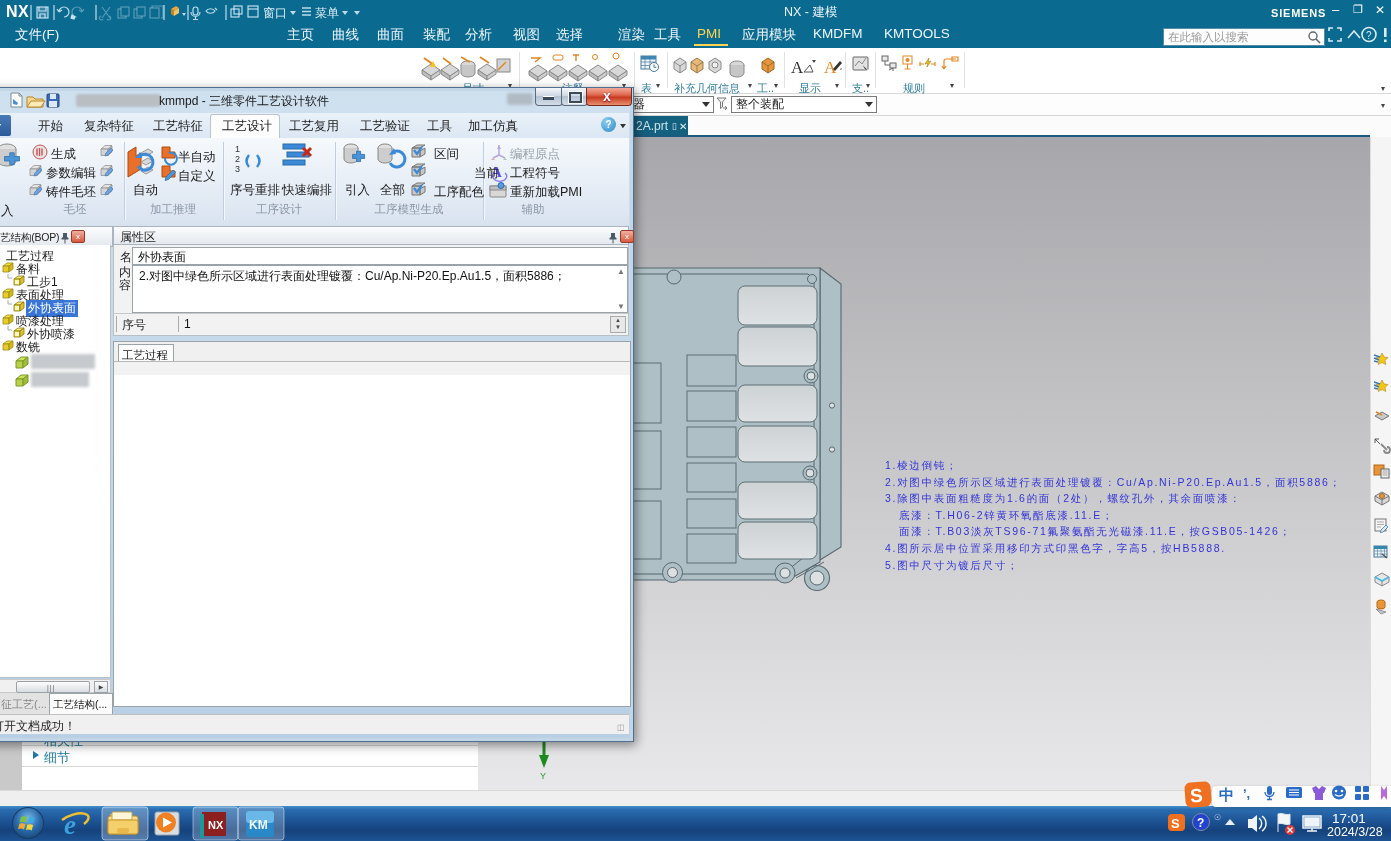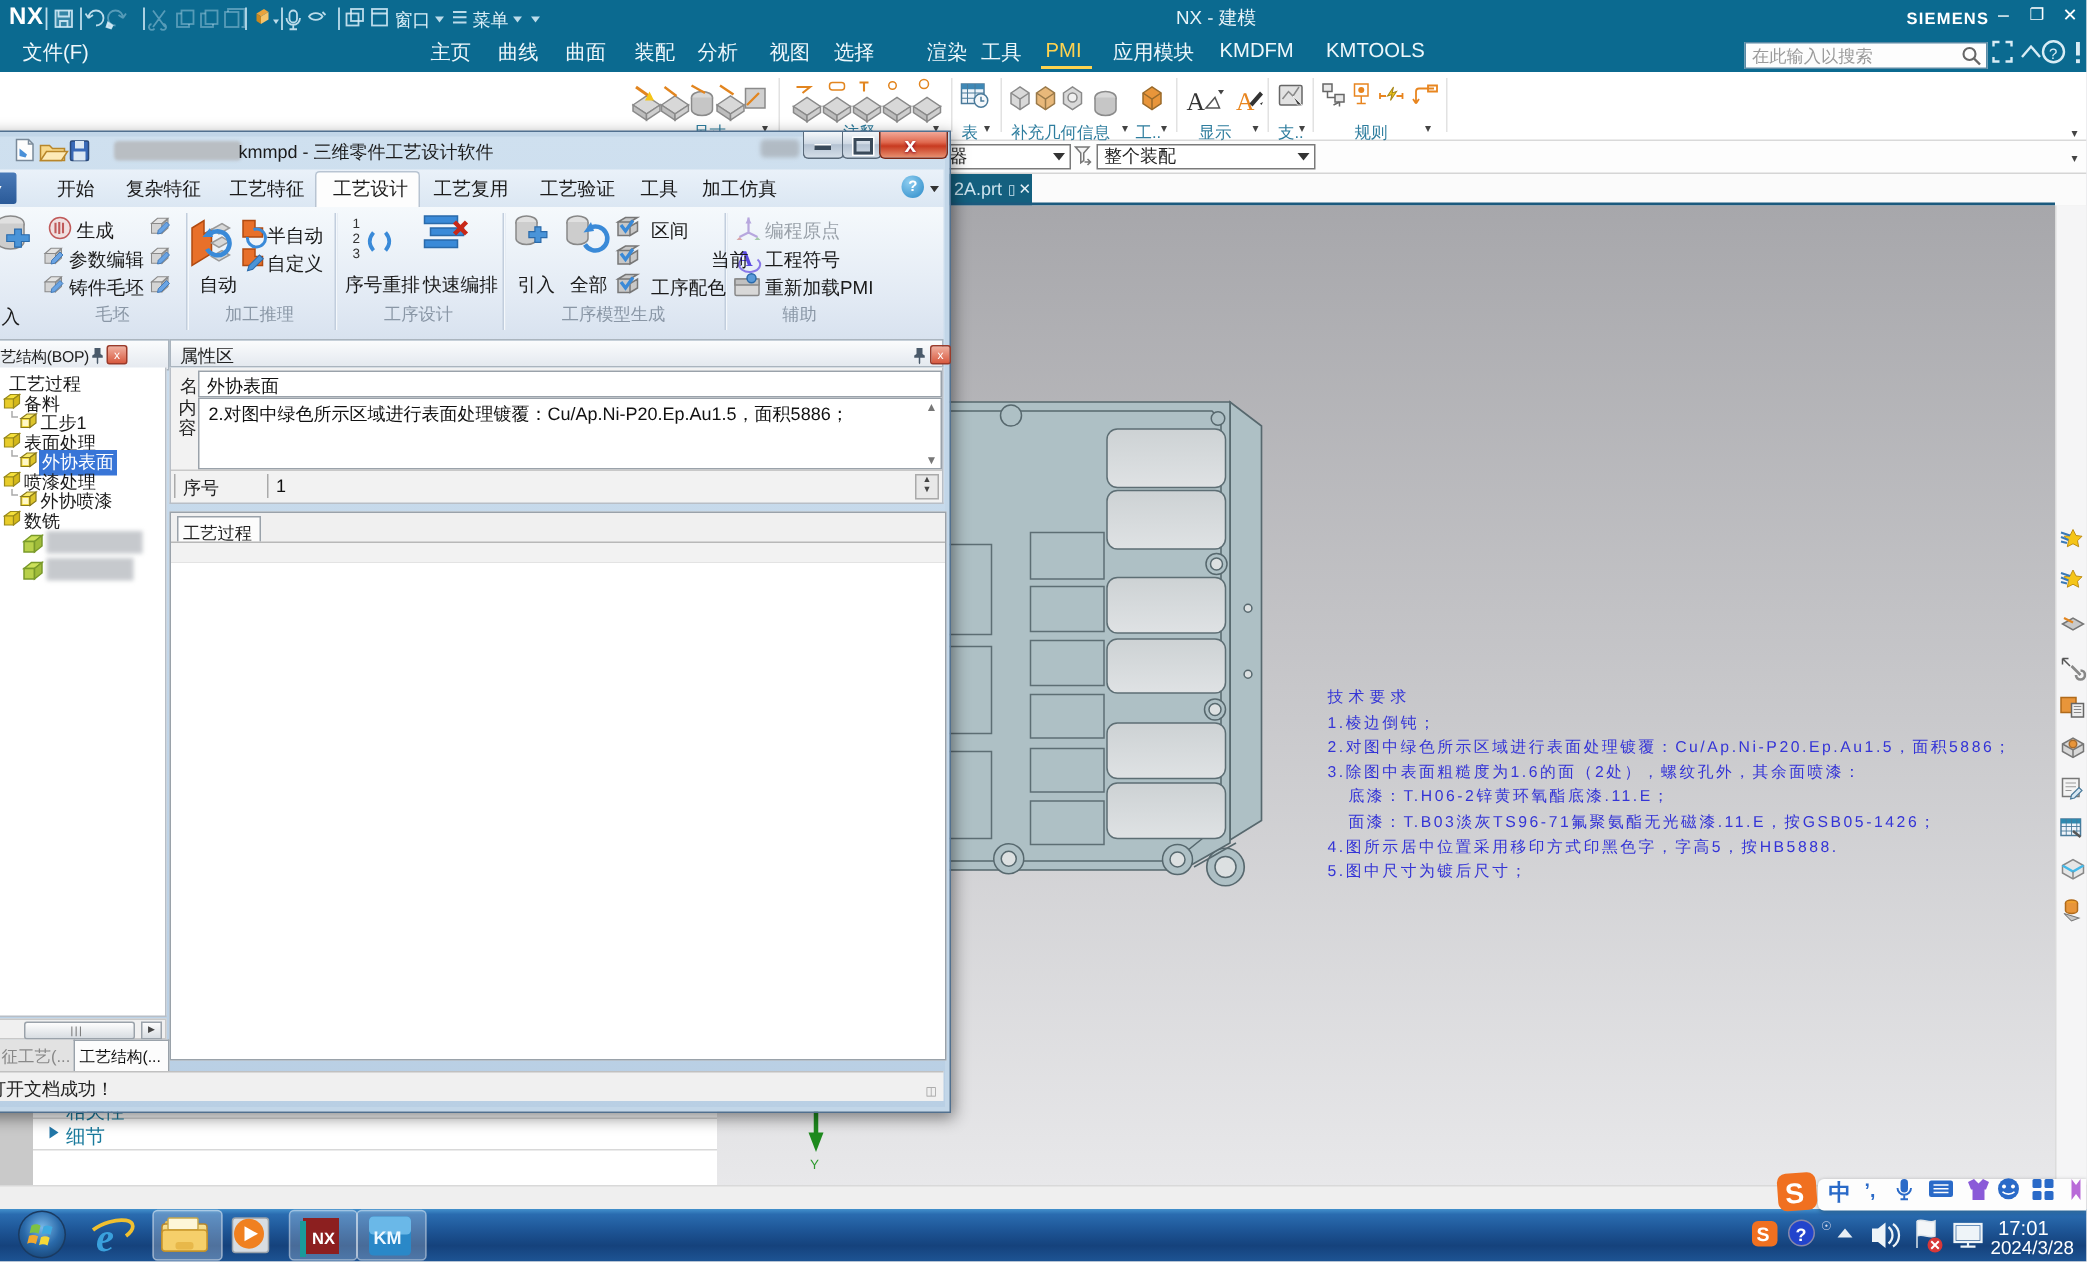--- a/index.html
+++ b/index.html
@@ -325,21 +325,20 @@
       <circle cx="333" cy="239" r="4"></circle>
       <circle cx="332" cy="336" r="4"></circle>
       <circle cx="194.5" cy="435.5" r="5"></circle>
       <circle cx="307" cy="436" r="5"></circle>
       <circle cx="339" cy="441" r="7"></circle>
       <circle cx="354" cy="268.5" r="2.6"></circle>
       <circle cx="354" cy="312.5" r="2.6"></circle>
     </g>
   </svg>
   <div class="abs" id="tech">
-    <div style="letter-spacing:3.5px;">技术要求</div>
     <div>1.棱边倒钝；</div>
     <div>2.对图中绿色所示区域进行表面处理镀覆：Cu/Ap.Ni-P20.Ep.Au1.5，面积5886；</div>
     <div>3.除图中表面粗糙度为1.6的面（2处），螺纹孔外，其余面喷漆：</div>
     <div style="padding-left:14px;">底漆：T.H06-2锌黄环氧酯底漆.11.E；</div>
     <div style="padding-left:14px;">面漆：T.B03淡灰TS96-71氟聚氨酯无光磁漆.11.E，按GSB05-1426；</div>
     <div>4.图所示居中位置采用移印方式印黑色字，字高5，按HB5888.</div>
     <div>5.图中尺寸为镀后尺寸；</div>
   </div>
 
   <svg class="abs" style="left:58px;top:598px;" width="20" height="46" viewBox="0 0 20 46">

